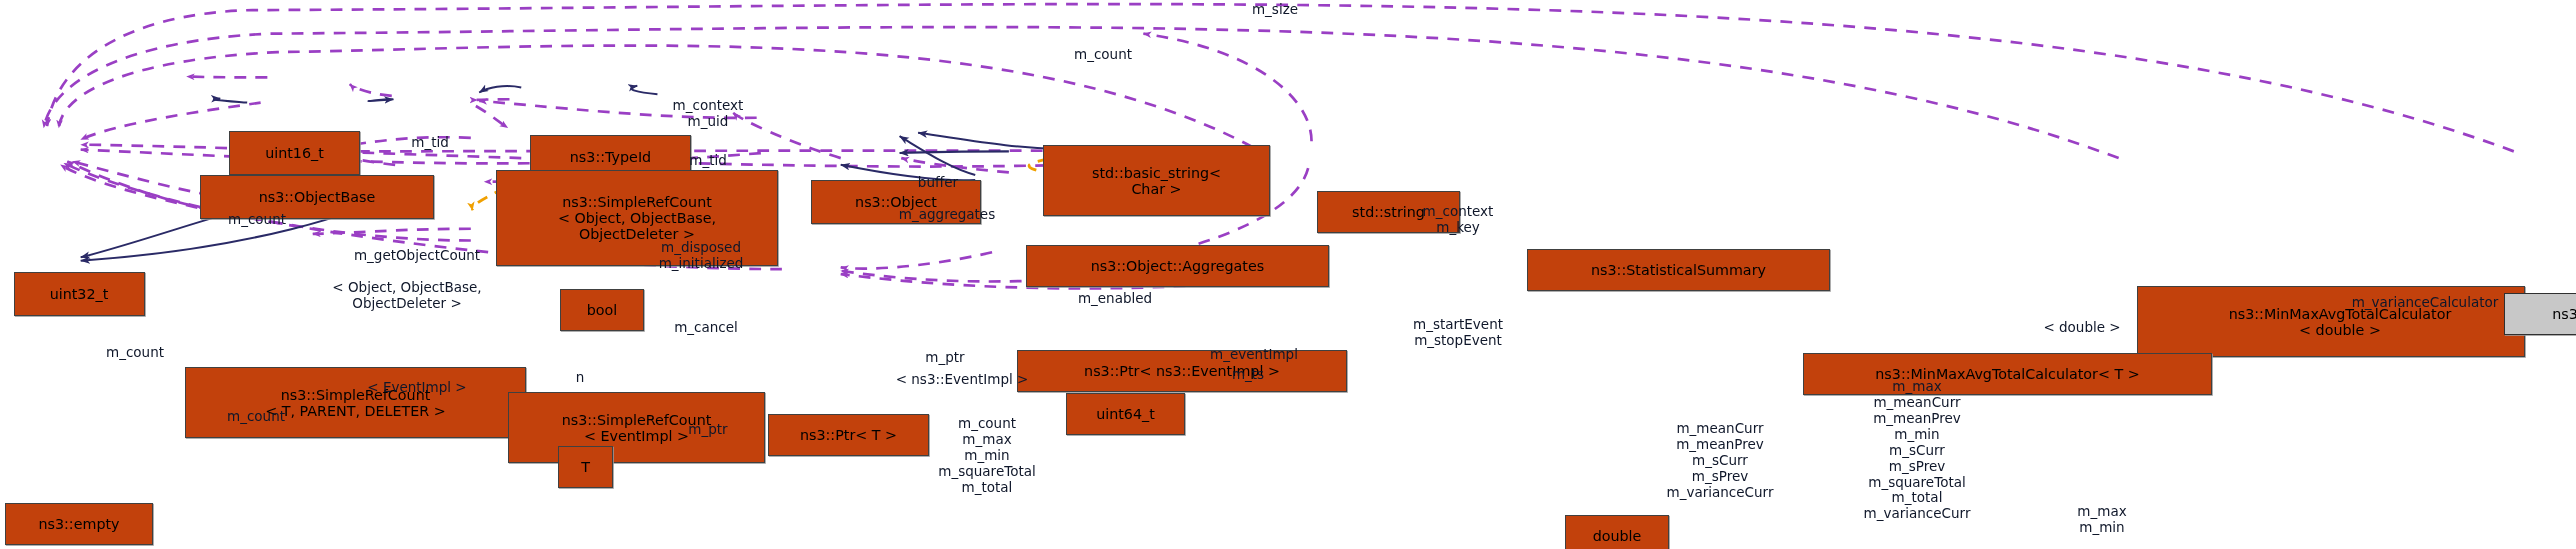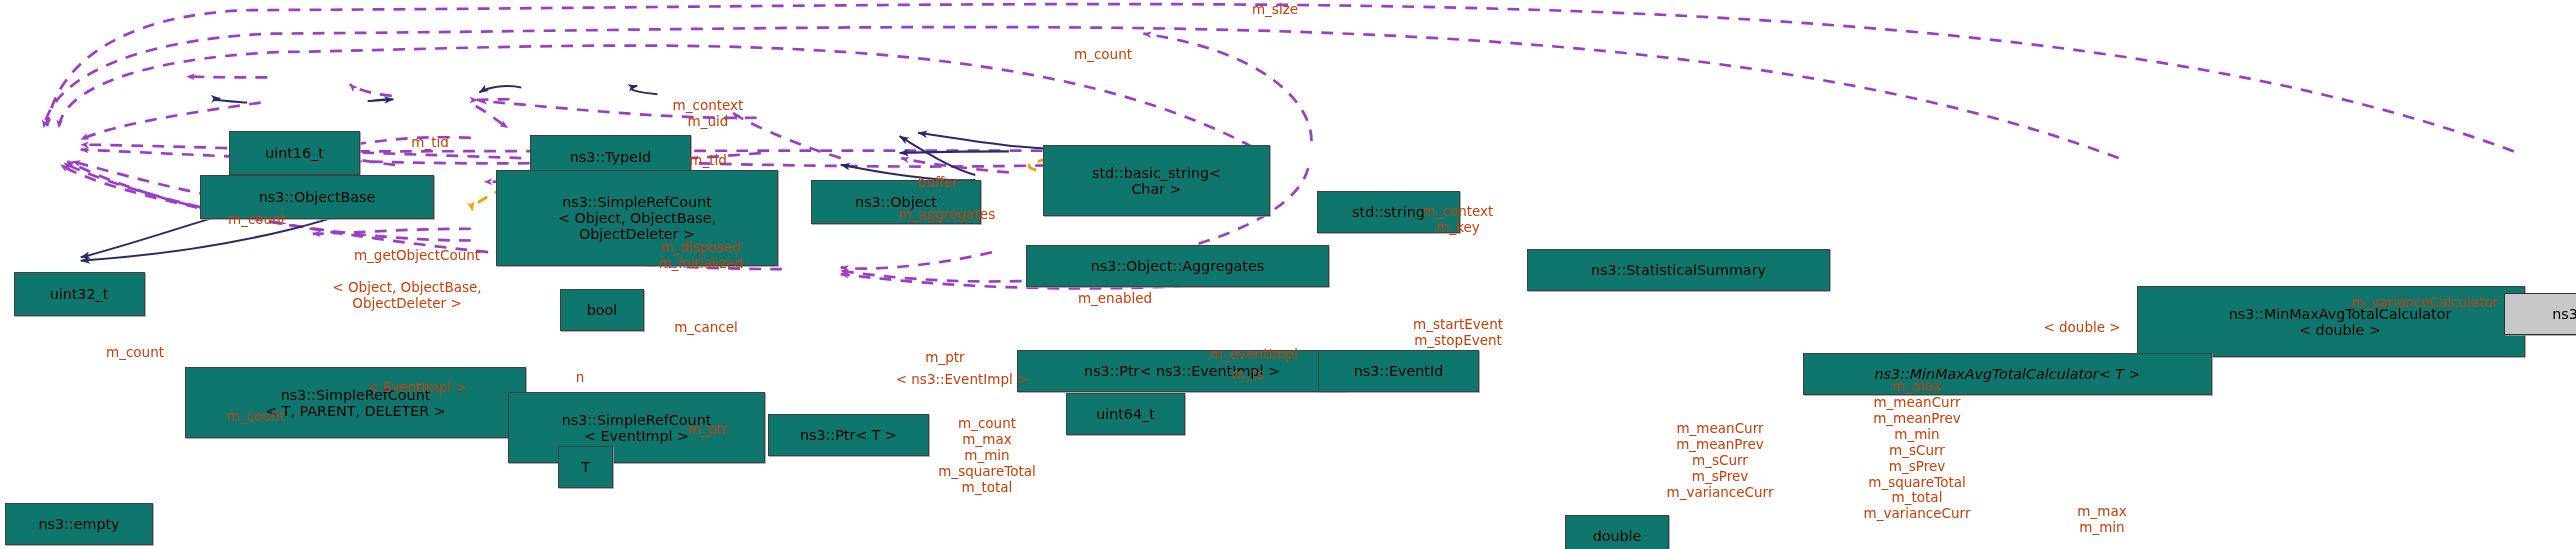--- a/index.html
+++ b/index.html
@@ -8,37 +8,37 @@
     width:2576px;height:550px;
     background:#ffffff;
     font-family:"DejaVu Sans","Liberation Sans",sans-serif;
     overflow:hidden;
   }
   svg#edges{position:absolute;left:0;top:0;width:2576px;height:550px;pointer-events:none;}
   .node{
     position:absolute;
     box-sizing:border-box;
     border:0.8px solid #404040;
-    background:#0f766e;
+    background:#c2410c;
     color:#000000;
     font-size:14.3px;
     line-height:1.12;
     text-align:center;
     display:flex;
     align-items:center;
     justify-content:center;
     white-space:pre;
     padding:1.7px 5px;
     box-shadow:0.8px 0.8px 0 #9a9a9a;
   }
   .node.hl{background:#c8c8c8;border:0.8px solid #303030;}
   .elabel{
     position:absolute;
     font-size:13.5px;
-    color:#c2410c;
+    color:#0f172a;
     white-space:pre;
     text-align:center;
     line-height:1.18;
     transform:translate(-50%,-50%);
   }
 </style>
 </head>
 <body>
 
 <div id="canvas">
@@ -138,25 +138,24 @@
     <div class="node" style="left: 560px; top: 289px; width: 84px; height: 42px;">bool</div>
     <div class="node" style="left: 1527px; top: 249px; width: 303px; height: 42px;">ns3::StatisticalSummary</div>
     <div class="node" style="left: 2137px; top: 286px; width: 388px; height: 71px; padding-left: 23px;">ns3::MinMaxAvgTotalCalculator
 &lt; double &gt;</div>
     <div class="node hl" style="left: 2504px; top: 293px; width: 232px; height: 42px;">ns3::Average&lt; T &gt;</div>
     <div class="node" style="left: 185px; top: 367px; width: 341px; height: 71px;">ns3::SimpleRefCount
 &lt; T, PARENT, DELETER &gt;</div>
     <div class="node" style="left: 508px; top: 392px; width: 257px; height: 71px;">ns3::SimpleRefCount
 &lt; EventImpl &gt;</div>
     <div class="node" style="left: 1017px; top: 350px; width: 330px; height: 42px;">ns3::Ptr&lt; ns3::EventImpl &gt;</div>
-    <div class="node" style="left: 1318px; top: 350px; width: 161px; height: 42px;">ns3::EventId</div>
     <div class="node" style="left: 1066px; top: 393px; width: 119px; height: 42px;">uint64_t</div>
     <div class="node" style="left: 768px; top: 414px; width: 161px; height: 42px;">ns3::Ptr&lt; T &gt;</div>
     <div class="node" style="left: 558px; top: 446px; width: 55px; height: 42px;">T</div>
-    <div class="node" style="left: 1803px; top: 353px; width: 409px; height: 42px; font-style: italic;">ns3::MinMaxAvgTotalCalculator&lt; T &gt;</div>
+    <div class="node" style="left: 1803px; top: 353px; width: 409px; height: 42px;">ns3::MinMaxAvgTotalCalculator&lt; T &gt;</div>
     <div class="node" style="left: 5px; top: 503px; width: 148px; height: 42px;">ns3::empty</div>
     <div class="node" style="left: 1565px; top: 515px; width: 104px; height: 42px;">double</div>
     <div class="elabel" style="left: 1275px; top: 10px;">m_size</div>
     <div class="elabel" style="left: 1103px; top: 55px;">m_count</div>
     <div class="elabel" style="left: 430px; top: 143px;">m_tid</div>
     <div class="elabel" style="left: 708px; top: 114px;">m_context
 m_uid</div>
     <div class="elabel" style="left: 708px; top: 161px;">m_tid</div>
     <div class="elabel" style="left: 938px; top: 183px;">buffer</div>
     <div class="elabel" style="left: 257px; top: 220px;">m_count</div>

